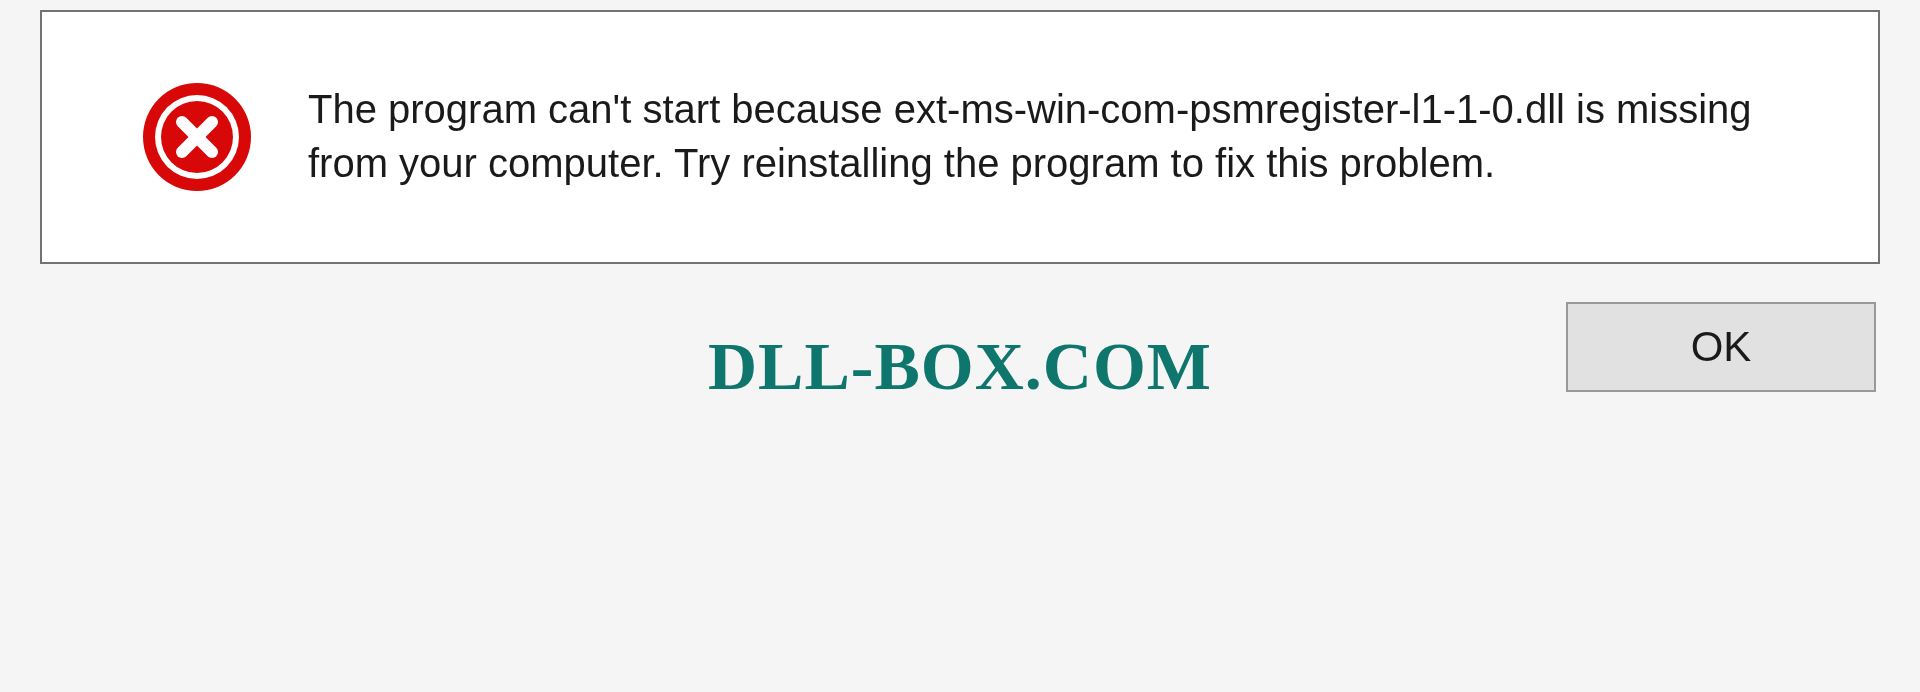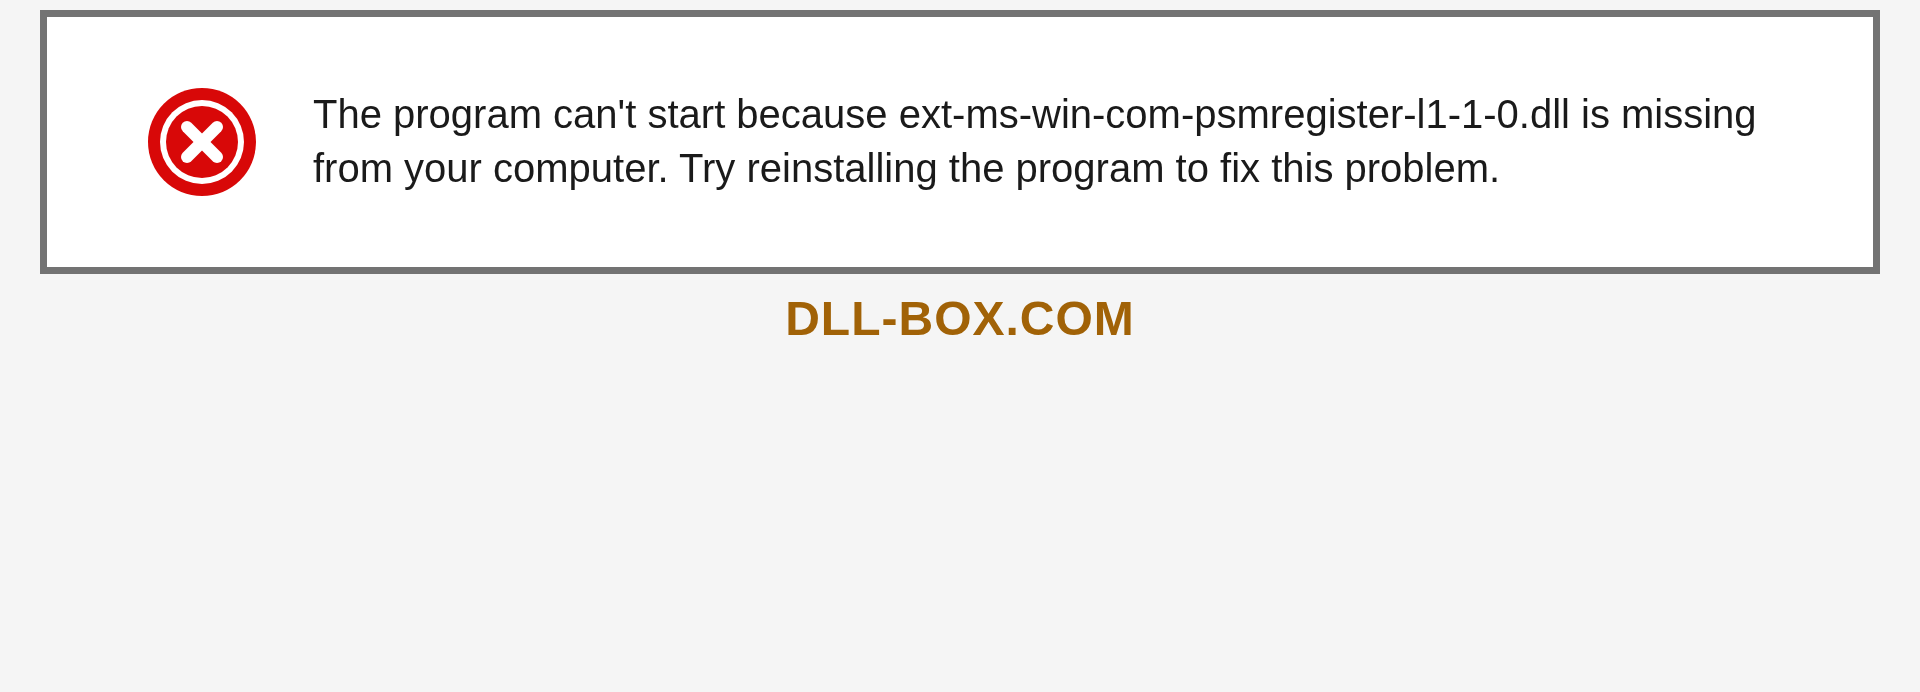--- a/index.html
+++ b/index.html
@@ -42,23 +42,23 @@
       display: flex;
       align-items: center;
       justify-content: center;
       cursor: pointer;
     }
     .close-btn svg {
       width: 56px;
       height: 56px;
     }
     .content-panel {
-      margin: 10px 40px 38px 40px;
+      margin: 10px 40px 18px 40px;
       background: #ffffff;
-      border: 7px solid #737373;
+      border: 2px solid #737373;
       padding: 70px 50px 70px 100px;
       display: flex;
       align-items: flex-start;
       gap: 56px;
     }
     .error-icon {
       flex-shrink: 0;
       width: 110px;
       height: 110px;
     }
@@ -74,25 +74,25 @@
       align-items: center;
       justify-content: flex-end;
       padding: 20px 44px 44px 44px;
       position: relative;
     }
     .watermark {
       position: absolute;
       left: 50%;
       bottom: 30px;
       transform: translateX(-50%);
-      font-size: 48px;
+      font-size: 68px;
       font-weight: 800;
-      color: #a16207;
+      color: #0f766e;
       letter-spacing: 1px;
-      font-family: Liberation Sans, sans-serif;
+      font-family: Liberation Serif, serif;
     }
     .ok-btn {
       width: 310px;
       height: 90px;
       background: #e1e1e1;
       border: 2px solid #999999;
       font-size: 42px;
       color: #1a1a1a;
       display: flex;
       align-items: center;
@@ -115,14 +115,15 @@
         <circle cx="55" cy="55" r="36" fill="#d80808"></circle>
         <line x1="40" y1="40" x2="70" y2="70" stroke="#ffffff" stroke-width="12" stroke-linecap="round"></line>
         <line x1="70" y1="40" x2="40" y2="70" stroke="#ffffff" stroke-width="12" stroke-linecap="round"></line>
       </svg>
     </div>
     <div class="message">The program can't start because ext-ms-win-com-psmregister-l1-1-0.dll is missing from your computer. Try reinstalling the program to fix this problem.</div>
   </div>
 
   <div class="footer">
     <div class="watermark">DLL-BOX.COM</div>
+    <button class="ok-btn">OK</button>
   </div>
 </div>
 
 </body></html>

